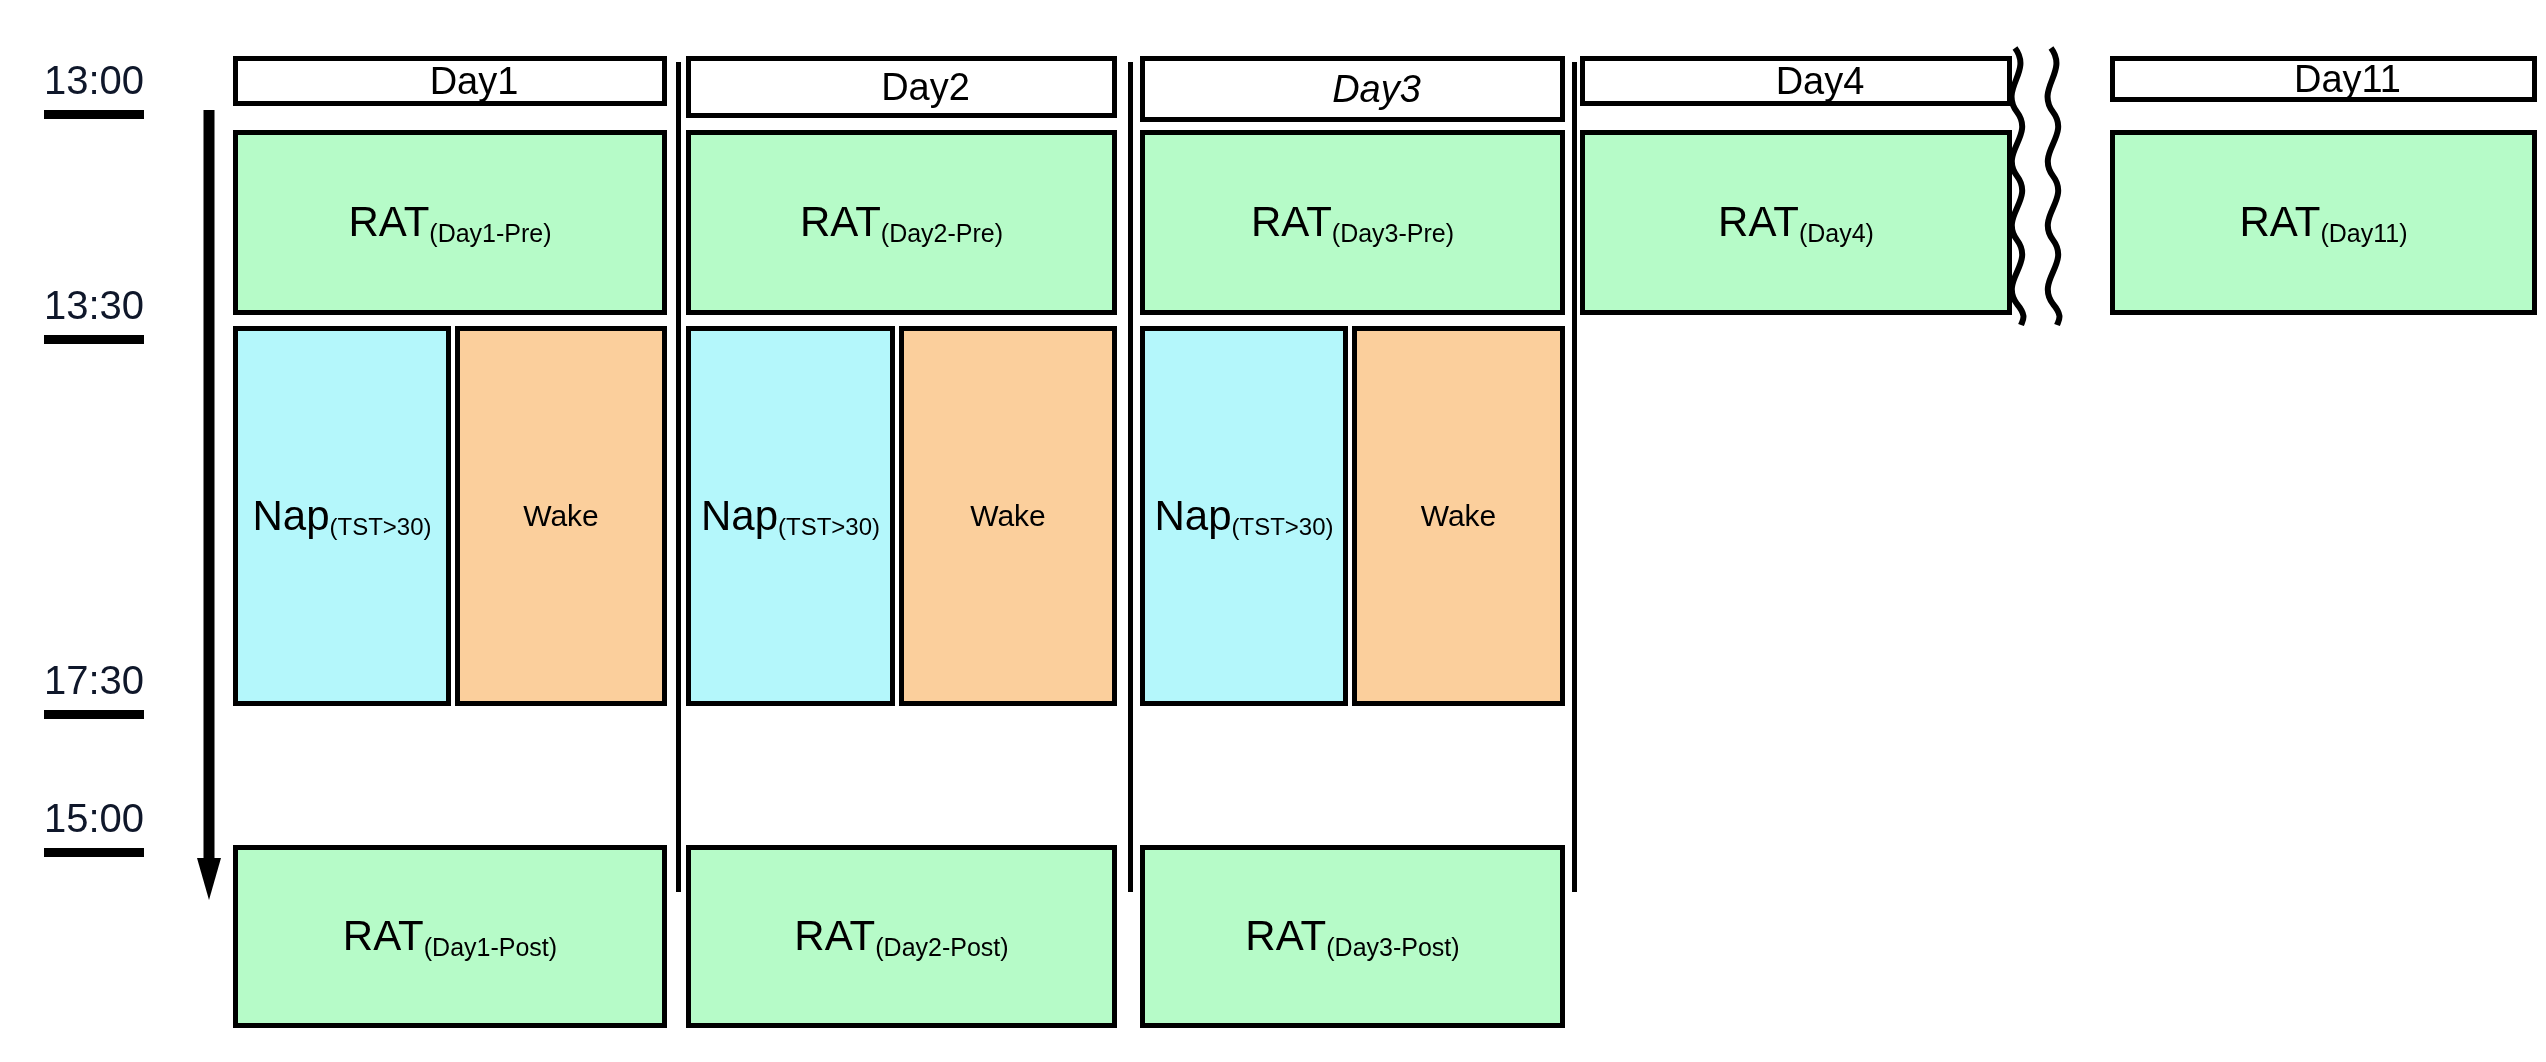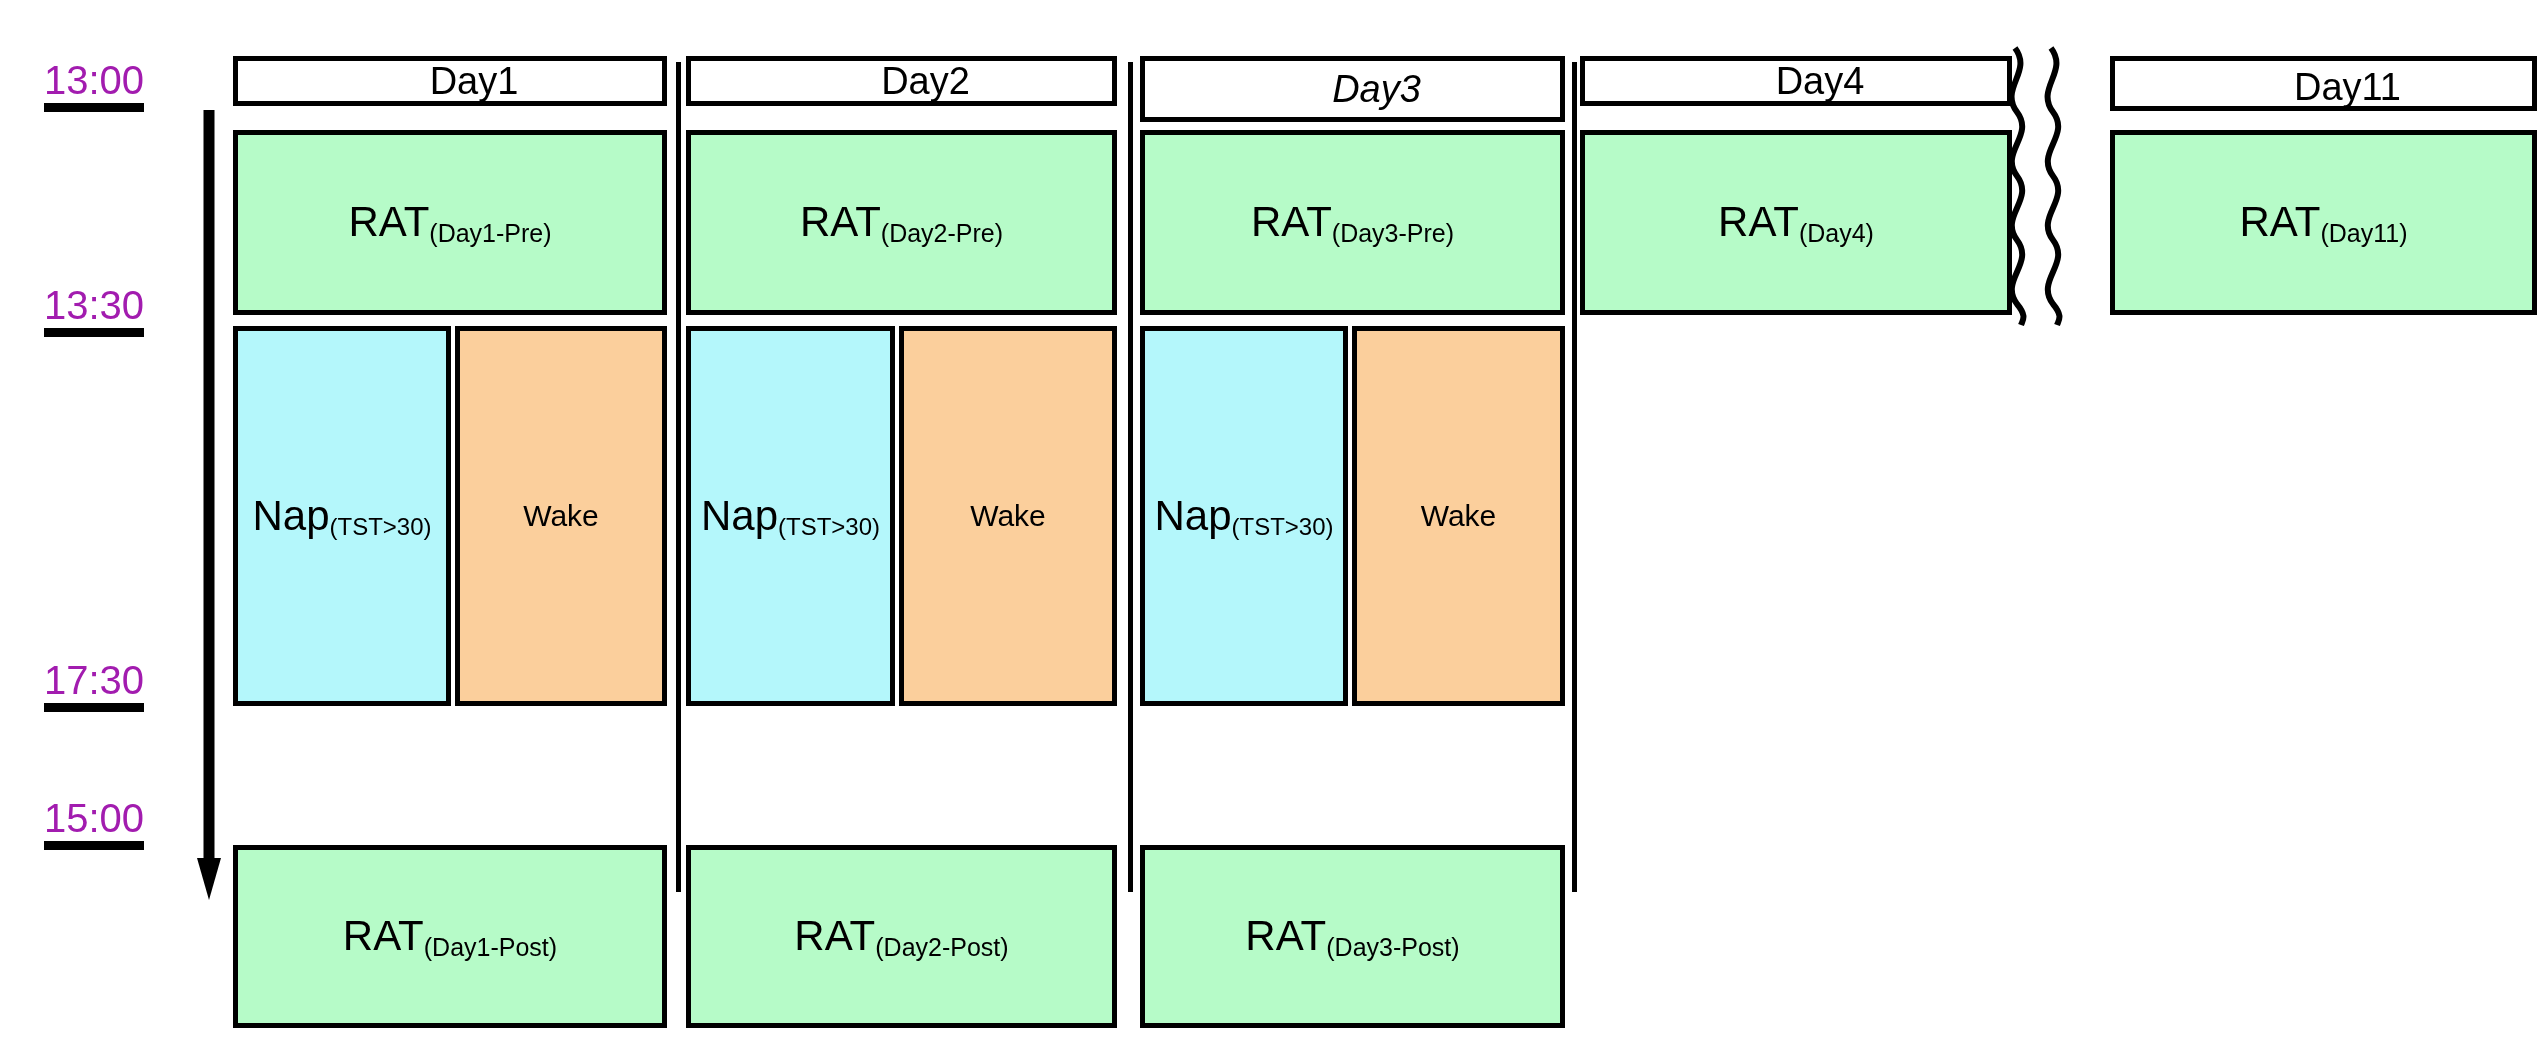--- a/index.html
+++ b/index.html
@@ -4,24 +4,24 @@
 <style>
   html,body{margin:0;padding:0;background:#ffffff;}
   body{font-family:"Liberation Sans","DejaVu Sans",sans-serif;}
   #stage{position:relative;width:2546px;height:1062px;background:#ffffff;overflow:hidden;}
 
   
   .time-label{
     position:absolute;
     font-size:40px;
     font-weight:400;
-    color:#a21caf;
+    color:#0f172a;
     letter-spacing:0px;
     white-space:nowrap;
-    padding-bottom:3px;
+    padding-bottom:10px;
     border-bottom:9px solid #000;
     line-height:1.0;
   }
 
   .axis-arrow{position:absolute;left:196px;top:110px;width:26px;height:790px;}
 
   
   .day-header{
     position:absolute;
     box-sizing:border-box;
@@ -82,33 +82,33 @@
   </svg>
 
   <div class="vsep" style="left:676px; top:62px; height:830px;"></div>
   <div class="vsep" style="left:1128px; top:62px; height:830px;"></div>
   <div class="vsep" style="left:1572px; top:62px; height:830px;"></div>
 
   <div class="day-header" style="left:233px; top:56px; width:434px; height:50px;">
     <span>Day1</span>
   </div>
 
-  <div class="day-header" style="left:686px; top:56px; width:431px; height:50px;">
+  <div class="day-header" style="left:686px; top:56px; width:431px; height:62px;">
     <span>Day2</span>
   </div>
 
   <div class="day-header" style="left:1140px; top:56px; width:425px; height:66px;font-style:italic;">
     <span>Day3</span>
   </div>
 
   <div class="day-header" style="left:1580px; top:56px; width:432px; height:50px;">
     <span>Day4</span>
   </div>
 
-  <div class="day-header" style="left:2110px; top:56px; width:427px; height:55px;align-items:flex-end;">
+  <div class="day-header" style="left:2110px; top:56px; width:427px; height:46px;">
     <span>Day11</span>
   </div>
 
   <svg class="squiggle" style="left:1993px; top:44px; width:80px; height:285px;" viewBox="0 0 80 285" preserveAspectRatio="none">
     <path d="M22,4 C40,28 6,44 24,68 C42,92 6,108 24,132 C42,156 6,172 24,196 C42,220 6,236 24,260 C34,272 30,276 28,281" fill="none" stroke="#000" stroke-width="6"></path>
     <path d="M58,4 C76,28 42,44 60,68 C78,92 42,108 60,132 C78,156 42,172 60,196 C78,220 42,236 60,260 C70,272 66,276 64,281" fill="none" stroke="#000" stroke-width="6"></path>
   </svg>
 
   <div class="block rat" style="left:233px; top:130px; width:434px; height:185px;">
     <span class="main">RAT</span>

